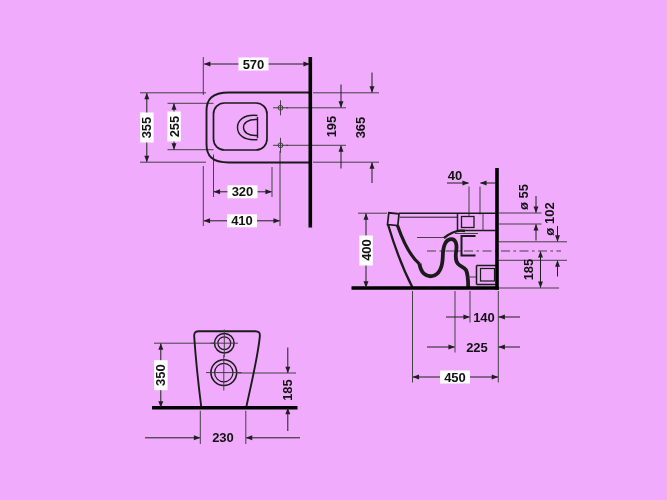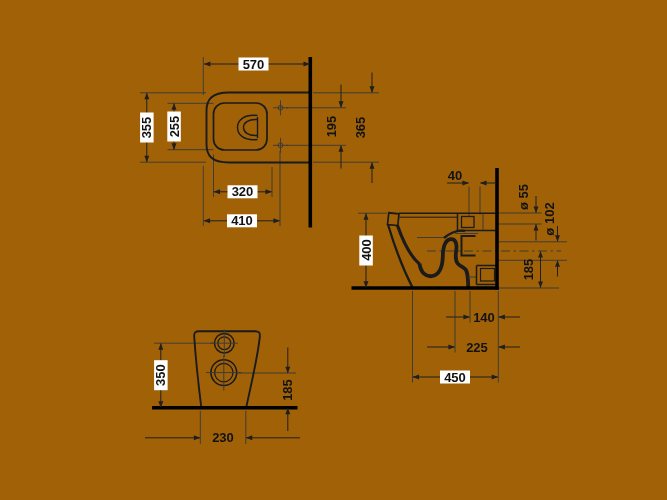--- a/index.html
+++ b/index.html
@@ -1,16 +1,16 @@
 <!DOCTYPE html>
 <html><head>
 <meta charset="utf-8">
 <style>
   html,body{margin:0;padding:0;background:#ffffff;}
-  .stage{position:relative;width:667px;height:500px;background:#a16207;overflow:hidden;
+  .stage{position:relative;width:667px;height:500px;background:#f0abfc;overflow:hidden;
          font-family:"Liberation Sans", sans-serif;}
   svg{position:absolute;left:0;top:0;}
   .dim-label{font-family:"Liberation Sans", sans-serif;font-size:13px;font-weight:bold;fill:#121212;}
   .thin{stroke:#3a3a3a;stroke-width:0.95;fill:none;}
   .dim{stroke:#1f1f1f;stroke-width:1;fill:none;}
   .outline{stroke:#1b1b1b;fill:none;}
   .heavy{stroke:#000000;stroke-width:3.6;fill:none;}
   .mask{fill:#ffffff;stroke:none;}
 </style>
 </head>

